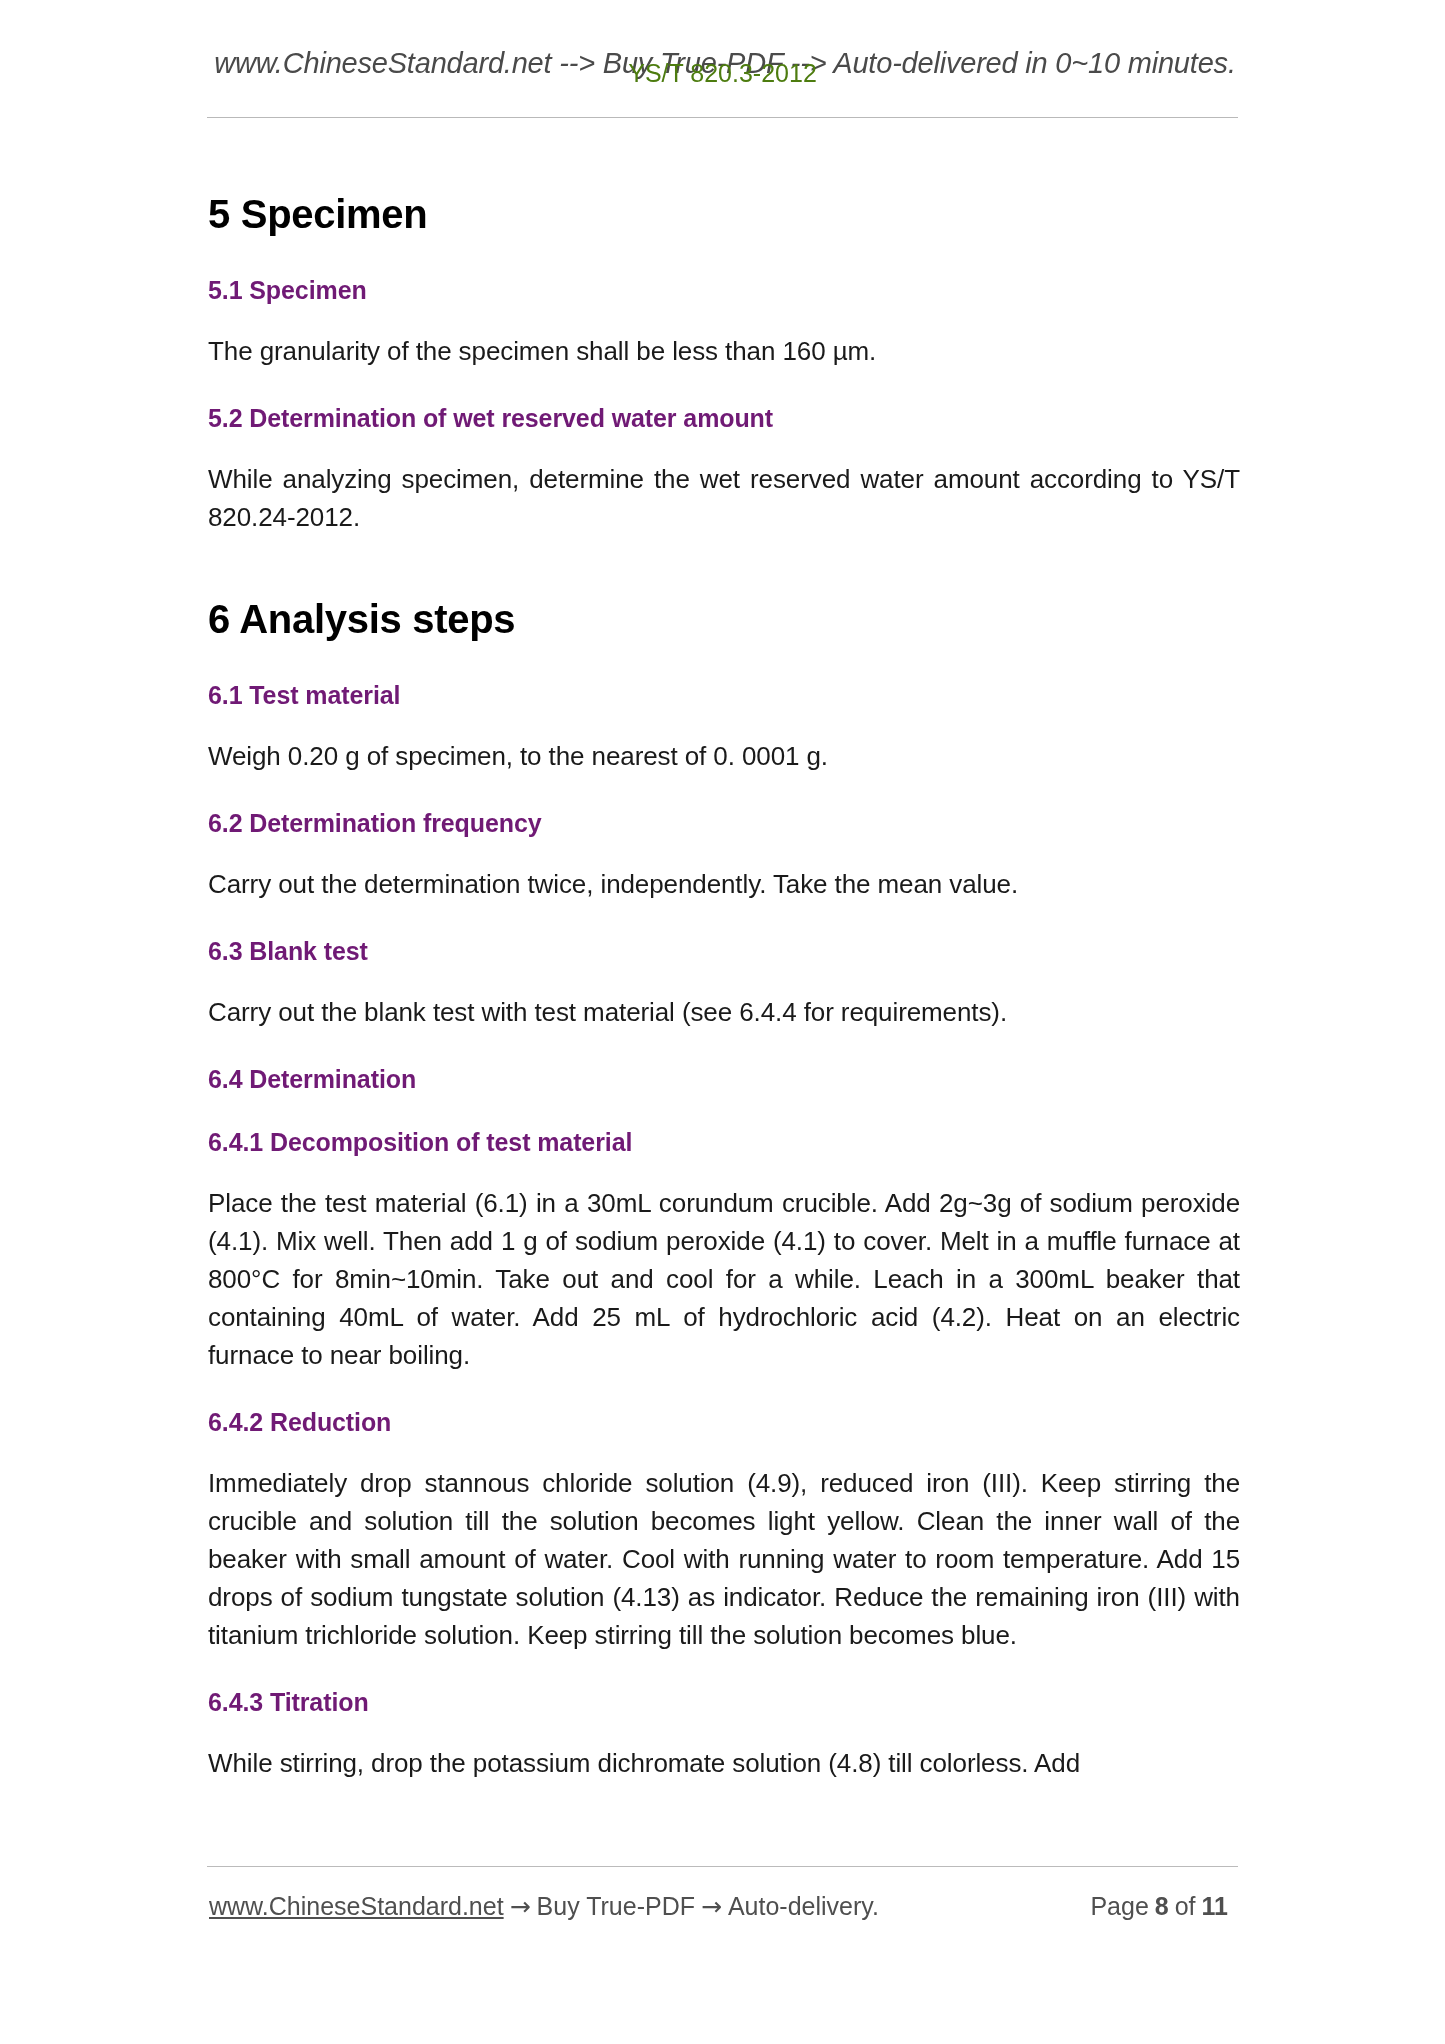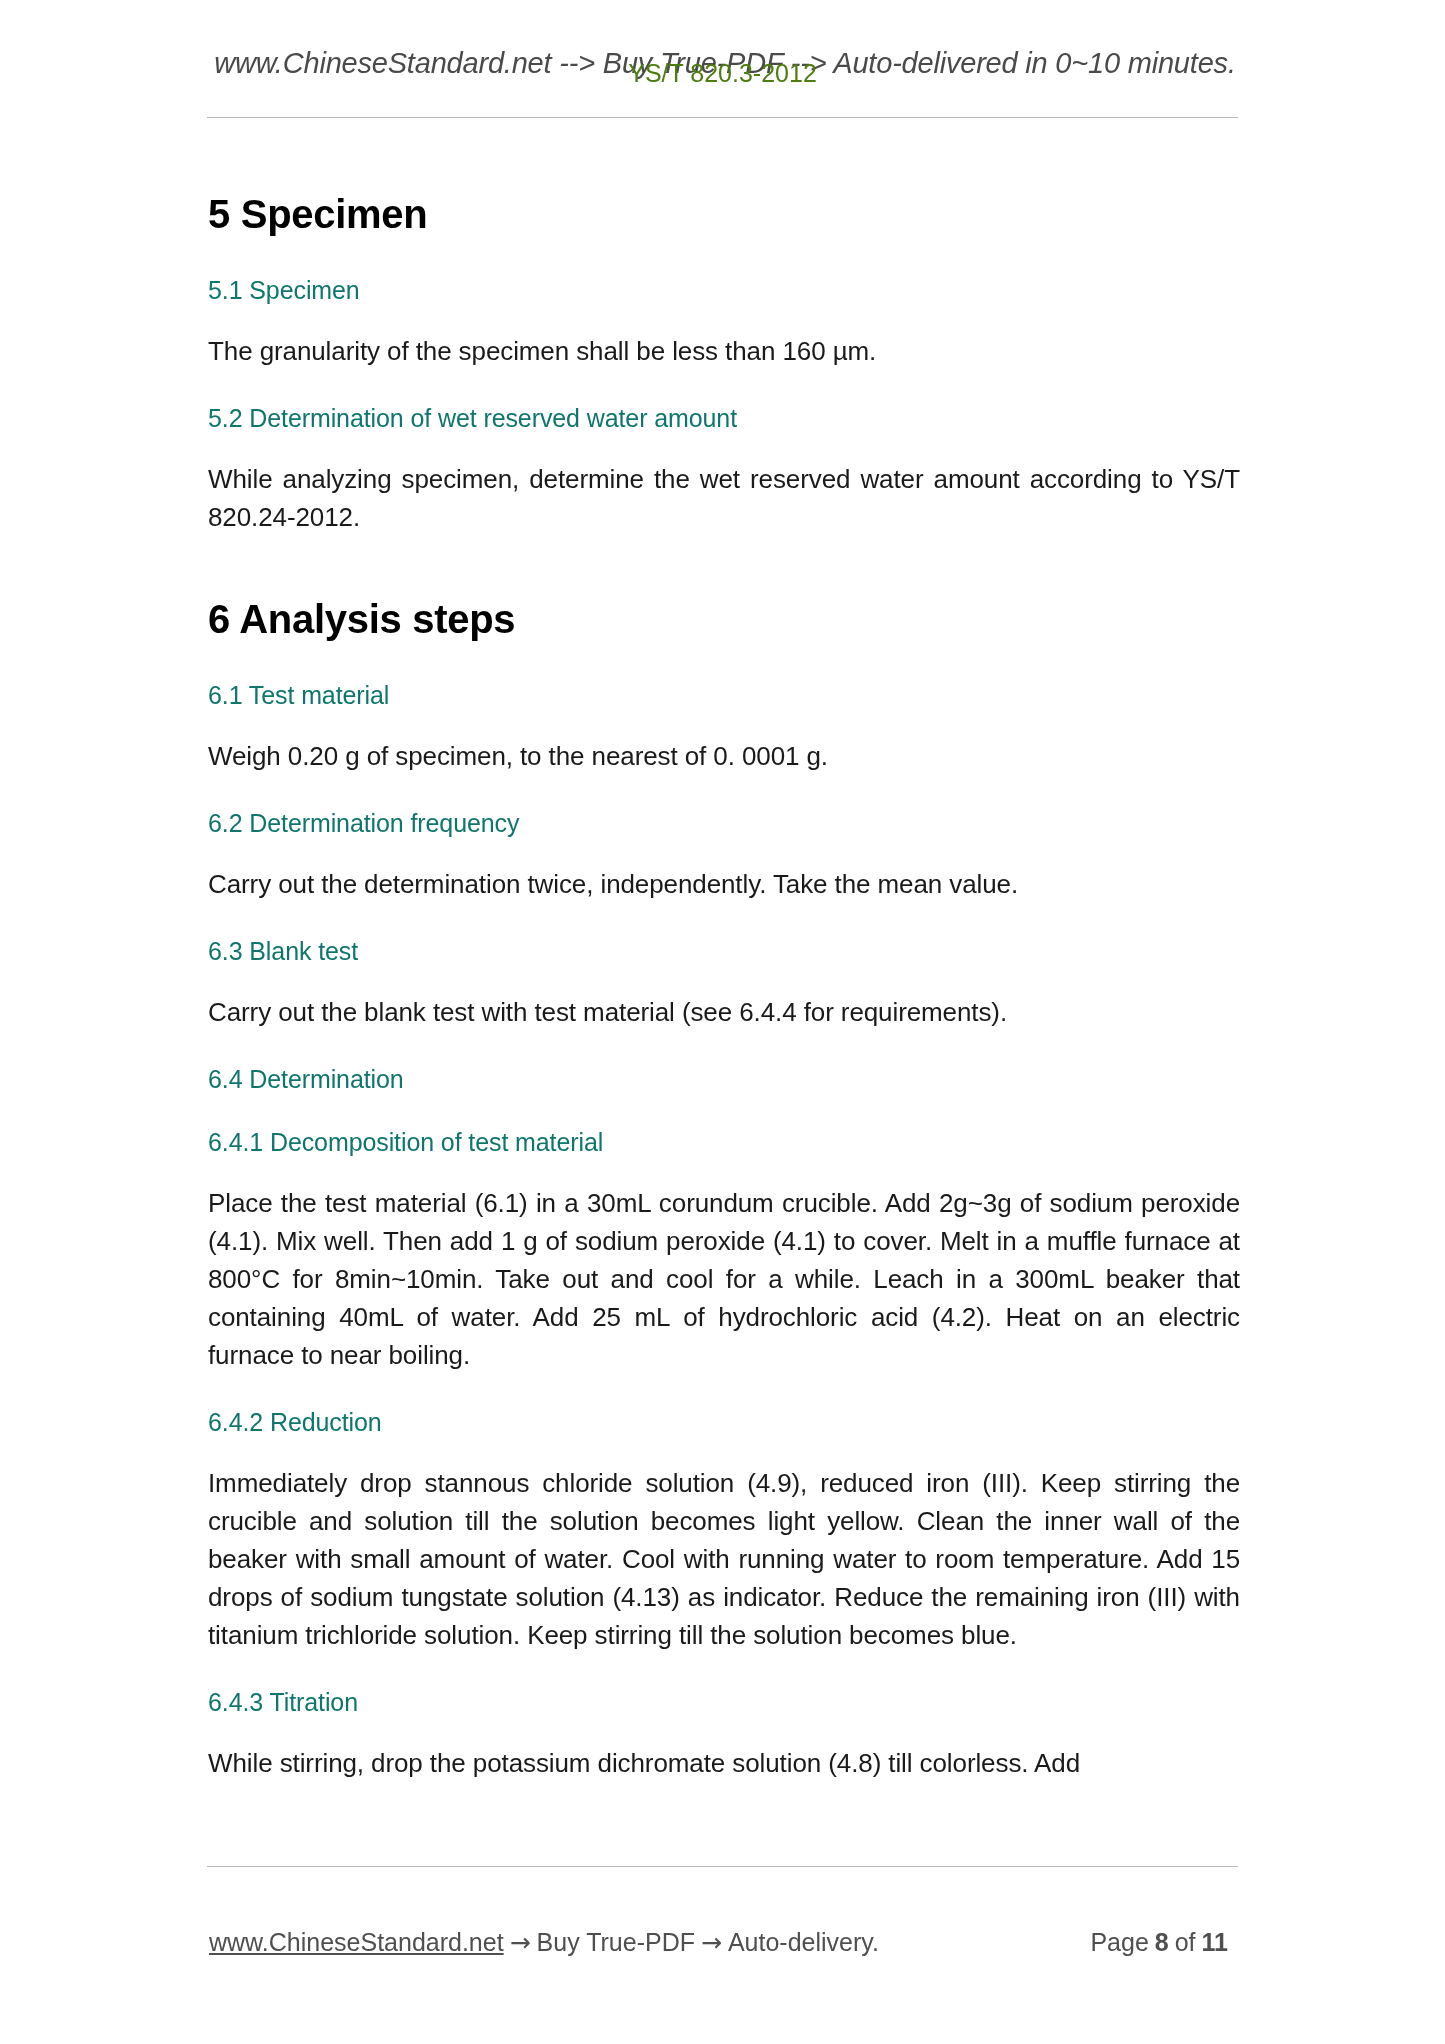--- a/index.html
+++ b/index.html
@@ -71,23 +71,23 @@
     font-size: 40px;
     line-height: 46px;
     font-weight: bold;
     margin: 0;
     color: #000000;
     letter-spacing: -0.3px;
   }
   h2.subsec {
     font-size: 25px;
     line-height: 30px;
-    font-weight: normal;
-    margin: 0;
-    color: #0f766e;
+    font-weight: bold;
+    margin: 0;
+    color: #701a75;
     letter-spacing: -0.1px;
   }
   p.para {
     font-size: 26px;
     line-height: 38px;
     margin: 0;
     color: #1a1a1a;
     letter-spacing: -0.1px;
   }
   p.para.just {
@@ -118,21 +118,20 @@
     align-items: baseline;
     margin-top: 24px;
     font-size: 25px;
     line-height: 30px;
     color: #4f4f4f;
     white-space: nowrap;
   }
   .footer-left {
     flex: 0 0 auto;
     padding-left: 2px;
-    margin-top: 36px;
   }
   .footer-site {
     text-decoration: underline;
     color: #4f4f4f;
   }
   .footer-arrow {
     font-family: "DejaVu Sans", sans-serif;
     padding: 0 6px;
   }
   .footer-spacer { flex: 1 1 auto; }

